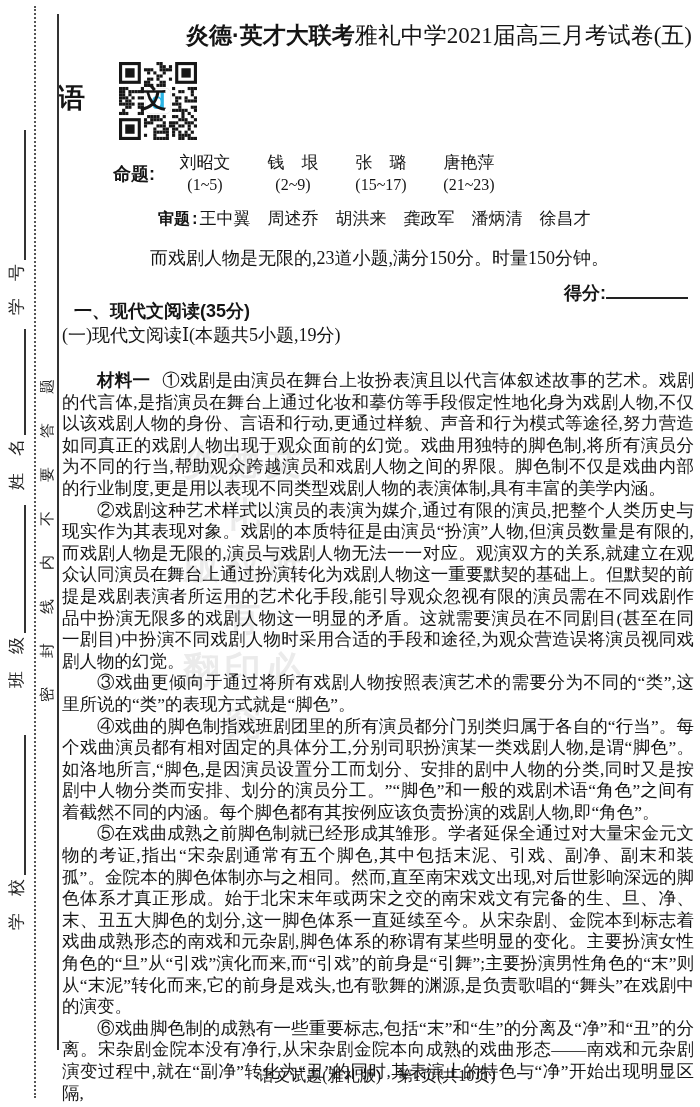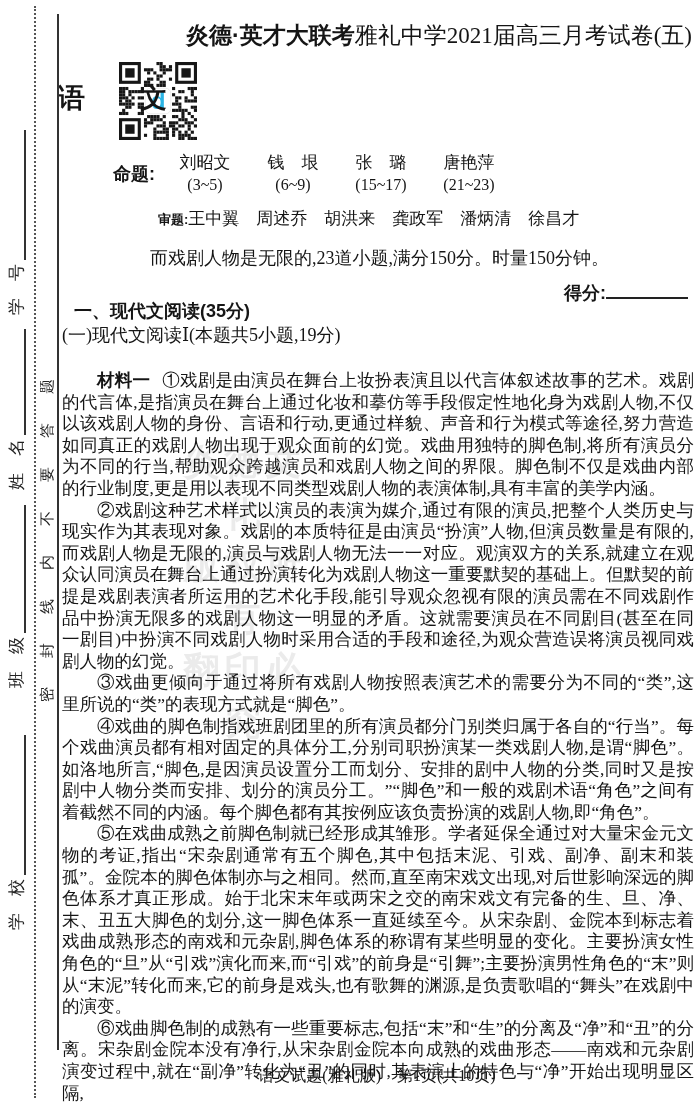--- a/index.html
+++ b/index.html
@@ -40,21 +40,21 @@
 
   
   .setters{position:absolute;left:113px;top:152px;display:flex;align-items:center;
            font-size:17px;z-index:1;}
   .setters .label{font-weight:bold;font-family:"Liberation Sans",sans-serif;
                   margin-right:6px;font-size:18px;}
   .setters .col{width:88px;text-align:center;}
   .setters .name{display:block;line-height:22px;}
   .setters .range{display:block;line-height:22px;font-size:16px;}
   .reviewers{position:absolute;left:158px;top:207px;font-size:17px;line-height:24px;z-index:1;}
-  .reviewers .label{font-weight:bold;font-family:Liberation Sans, sans-serif;font-size:13px;}
+  .reviewers .label{font-weight:bold;font-family:Liberation Mono, monospace;font-size:16px;}
 
   
   .notice{position:absolute;left:150px;top:246px;font-size:18px;z-index:1;}
   .score{position:absolute;right:12px;top:277px;font-size:18px;font-weight:bold;
          font-family:Liberation Sans, sans-serif;z-index:1;}
   .score .blank{display:inline-block;width:82px;height:20px;border-bottom:2px solid #222;}
 
   
   .sec-h{position:absolute;left:74px;top:299px;font-size:18px;font-weight:bold;
          font-family:"Liberation Sans",sans-serif;z-index:1;}
@@ -301,25 +301,25 @@
       <text x="12.6" y="15.2" font-size="7.6" font-weight="bold" text-anchor="middle" font-family="Liberation Sans, sans-serif" fill="#2ab4e4">d</text>
     </svg>
   </div>
 
   <div class="subject">语　文</div>
 
   <div class="setters">
     <span class="label">命题:</span>
     <span class="col">
       <span class="name">刘昭文</span>
-      <span class="range">(3~5)</span>
+      <span class="range">(1~5)</span>
     </span>
     <span class="col">
       <span class="name">钱　垠</span>
-      <span class="range">(6~9)</span>
+      <span class="range">(2~9)</span>
     </span>
     <span class="col">
       <span class="name">张　璐</span>
       <span class="range">(15~17)</span>
     </span>
     <span class="col">
       <span class="name">唐艳萍</span>
       <span class="range">(21~23)</span>
     </span>
   </div>

